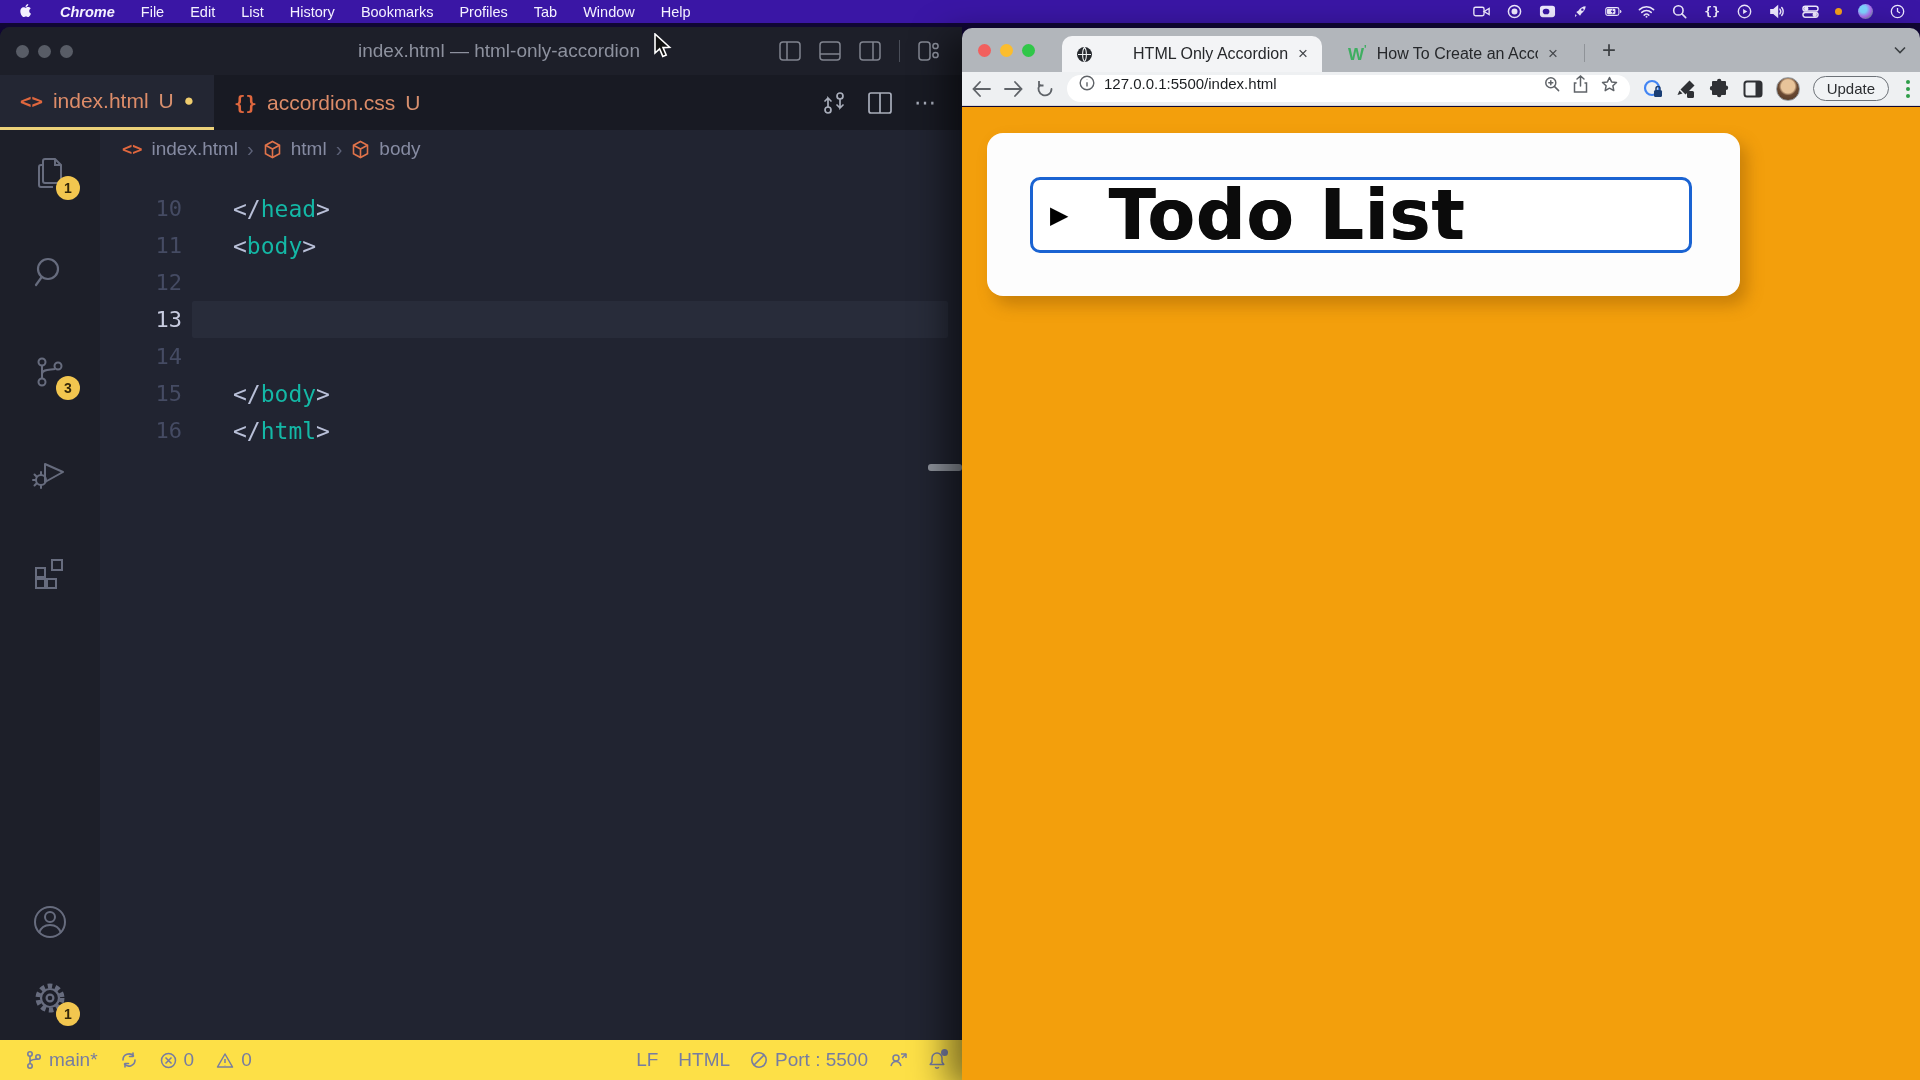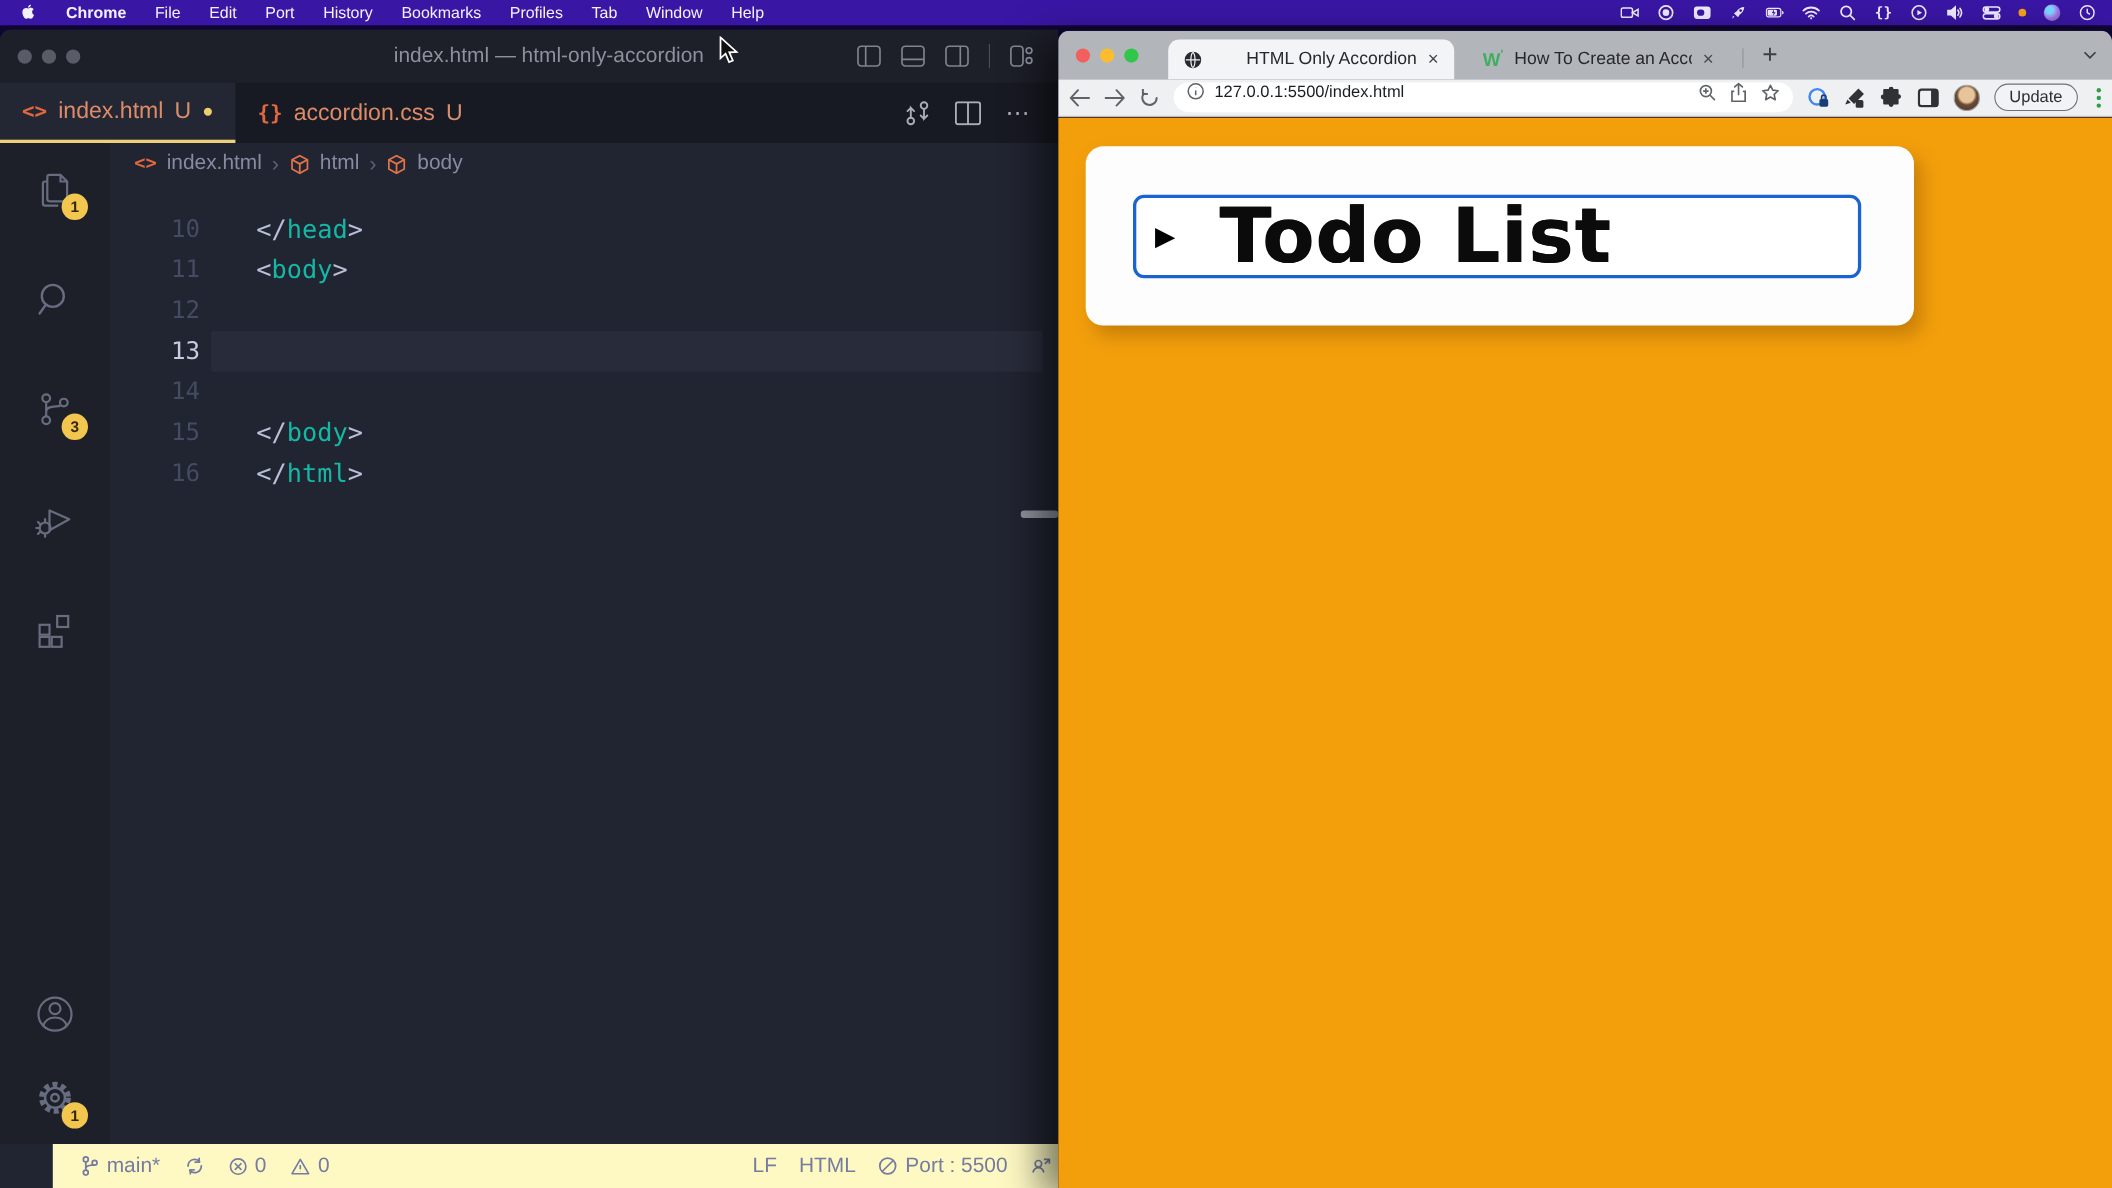--- a/index.html
+++ b/index.html
@@ -5,21 +5,21 @@
   * { margin:0; padding:0; box-sizing:border-box; }
   html,body { width:1920px; height:1080px; overflow:hidden; background:#100634;
               font-family:"Liberation Sans", sans-serif; }
   svg { display:block; }
 
   
   .menubar { position:absolute; left:0; top:0; width:1920px; height:23px;
              background:#3a16a5; display:flex; align-items:center; color:#f4f1ff;
              font-size:14.5px; }
   .menubar .mb-left { display:flex; align-items:center; gap:26px; padding-left:20px; }
-  .menubar .mb-app { font-weight:bold; }
+  .menubar .mb-app { font-weight:bold;font-style:italic; }
   .menubar .mb-right { margin-left:auto; display:flex; align-items:center; gap:16px; padding-right:14px; }
   .mb-ic { width:17px; height:15px; color:#efeaff; }
   .siri-dot { width:15px; height:15px; border-radius:50%;
               background:radial-gradient(circle at 35% 35%, #7fd4ff 0 25%, #b06cf0 55%, #2a9a5a 100%); }
   .cc-dot { width:7px; height:7px; border-radius:50%; background:#f5a11c; }
 
   
   .vscode { position:absolute; left:0; top:27px; width:962px; height:1053px;
             background:#212431; border-radius:10px 0 0 0; overflow:hidden; }
   .vs-titlebar { position:absolute; left:0; top:0; width:100%; height:48px; background:#1d1f29;
@@ -60,22 +60,22 @@
               font-family:"DejaVu Sans Mono", monospace; font-size:23px; }
   .cl { position:relative; height:37px; display:flex; align-items:center; }
   .cl .ln { width:82px; text-align:right; color:#454b63; font-size:22px; }
   .cl .code { margin-left:51px; white-space:pre; }
   .cl.active::before { content:""; position:absolute; left:92px; right:14px; top:0; bottom:0;
                        background:#282c3a; border-radius:2px; }
   .cl.active .ln { color:#c8cce0; }
   .tok-p { color:#b9c0d8; } .tok-t { color:#14b8a6; }
   .sash { position:absolute; right:0; top:334px; width:34px; height:7px; background:#8e939c; border-radius:3px; }
 
-  .vs-statusbar { position:absolute; left:0; bottom:0; width:100%; height:40px; background:#fef9c3;
-                  display:flex; align-items:center; color:#767ca1; font-size:19px;margin-left:48px; }
+  .vs-statusbar { position:absolute; left:0; bottom:0; width:100%; height:40px; background:#fde047;
+                  display:flex; align-items:center; color:#767ca1; font-size:19px; }
   .sb-left { display:flex; align-items:center; gap:22px; padding-left:26px; }
   .sb-right { margin-left:auto; display:flex; align-items:center; gap:20px; padding-right:16px; }
   .sb-item { display:flex; align-items:center; gap:7px; }
   .sb-ic { color:#767ca1; }
 
   
   .chrome { position:absolute; left:962px; top:28px; width:958px; height:1052px;
             border-radius:10px 10px 0 0; overflow:hidden;
             box-shadow:-16px 8px 34px rgba(0,0,0,.5); }
   .cr-tabstrip { position:relative; height:44px; background:#b2b6bb; }
@@ -127,21 +127,21 @@
 <div class="menubar">
   <div class="mb-left">
     <span>
       <svg width="14" height="16" viewBox="0 0 14 16" fill="#f4f1ff">
         <path d="M11.5 8.6c0-2 1.7-3 1.8-3.1-1-1.4-2.5-1.6-3-1.6-1.3-.1-2.5.8-3.1.8-.6 0-1.6-.8-2.7-.7C3.1 4 1.8 4.8 1.1 6.1-.3 8.6.7 12.3 2.1 14.3c.7 1 1.5 2.1 2.6 2 1-.1 1.4-.7 2.7-.7s1.6.7 2.7.7c1.1 0 1.8-1 2.5-2 .8-1.2 1.1-2.3 1.1-2.4-.1 0-2.2-.8-2.2-3.3zM9.4 2.5C10 1.8 10.4.8 10.3 0 9.5 0 8.4.5 7.8 1.2c-.5.6-1 1.6-.9 2.5 1 .1 1.9-.5 2.5-1.2z" transform="scale(0.8)"></path>
       </svg>
     </span>
     <span class="mb-app">Chrome</span>
     <span>File</span>
     <span>Edit</span>
-    <span>Port</span>
+    <span>List</span>
     <span>History</span>
     <span>Bookmarks</span>
     <span>Profiles</span>
     <span>Tab</span>
     <span>Window</span>
     <span>Help</span>
   </div>
   <div class="mb-right">
     <svg class="mb-ic" viewBox="0 0 20 14" fill="none" stroke="currentColor" stroke-width="1.6">
         <rect x="1" y="2" width="12" height="10" rx="2"></rect>

